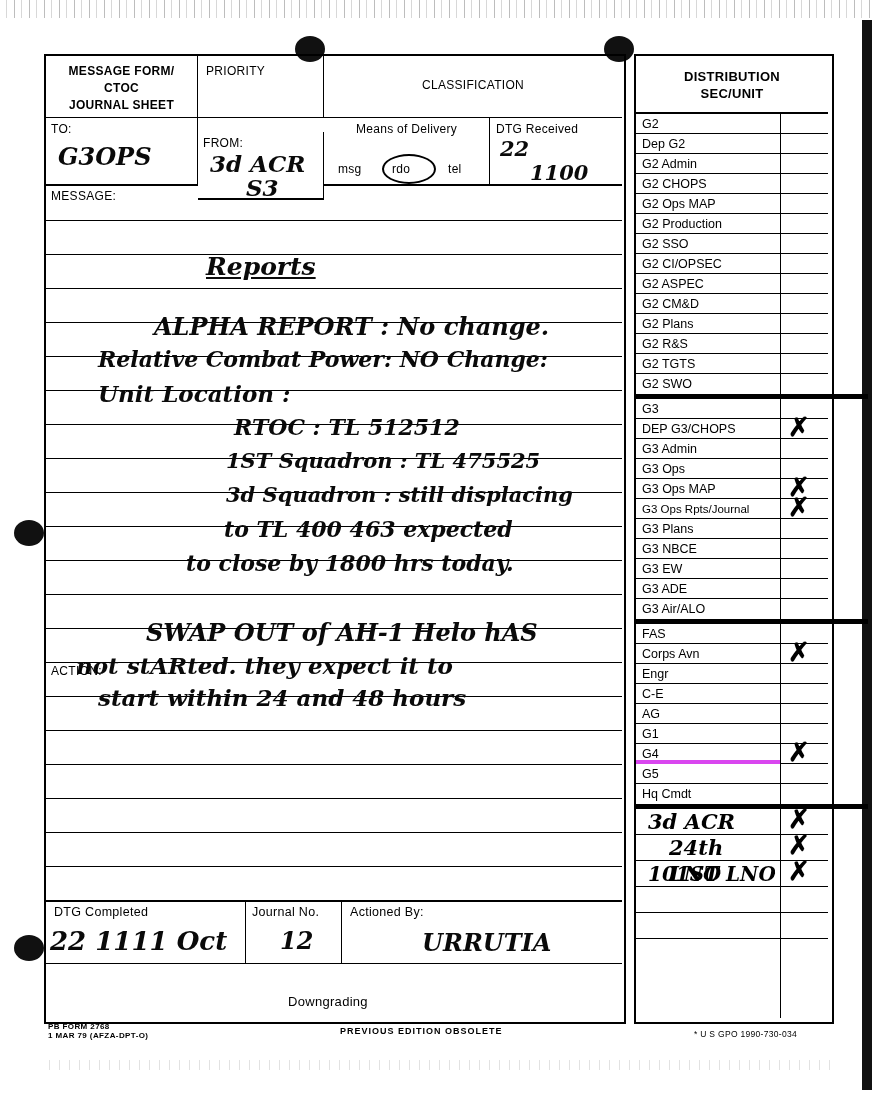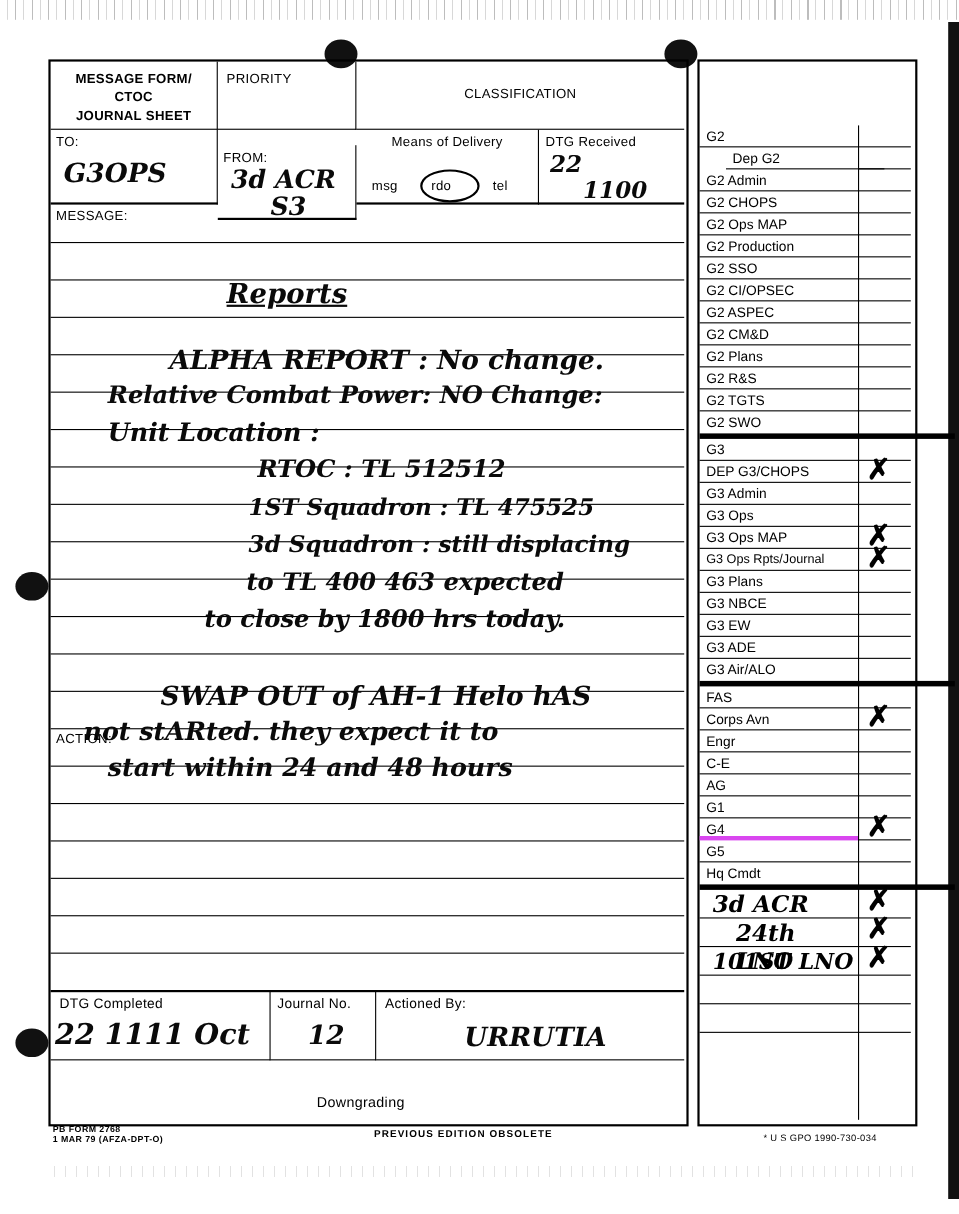--- a/index.html
+++ b/index.html
@@ -144,27 +144,33 @@
       <div class="lbl" style="position:absolute;left:42px;top:30px;font-size:13px;">Downgrading</div>
     </div>
   </div>
 
   <div class="footer-l" style="left:48px;top:1022px;">PB  FORM  2768</div>
   <div class="footer-l" style="left:48px;top:1031px;">1  MAR  79  (AFZA-DPT-O)</div>
   <div class="prev-ed" style="left:340px;top:1026px;">PREVIOUS  EDITION  OBSOLETE</div>
   <div class="gpo" style="left:694px;top:1029px;">* U S GPO 1990-730-034</div>
 
   <div class="dist">
+    <div class="cell" style="left:0;top:0;width:192px;height:58px;border-bottom:2px solid #000;">
+      <div class="lbl lbl-c" style="position:absolute;left:0;right:0;top:12px;font-weight:700;font-size:13px;line-height:17px;">
+        <div>DISTRIBUTION</div>
+        <div>SEC/UNIT</div>
+      </div>
+    </div>
 
     <div style="position:absolute;left:0;top:58px;width:192px;height:904px;padding-left:40px;">
       <div class="dist-vline" style="left:144px;top:0;bottom:0;"></div>
 
       <div class="dist-item" style="left:0;top:0;width:144px;border-bottom:1px solid #000;">G2</div>
       <div class="dist-item" style="left:144px;top:0;width:48px;border-bottom:1px solid #000;"></div>
-      <div class="dist-item" style="left:0;top:20px;width:144px;border-bottom:1px solid #000;margin-left:24px;">Dep  G2</div>
+      <div class="dist-item" style="left:0;top:20px;width:144px;border-bottom:1px solid #000;">Dep  G2</div>
       <div class="dist-item" style="left:144px;top:20px;width:48px;border-bottom:1px solid #000;"></div>
       <div class="dist-item" style="left:0;top:40px;width:144px;border-bottom:1px solid #000;">G2  Admin</div>
       <div class="dist-item" style="left:144px;top:40px;width:48px;border-bottom:1px solid #000;"></div>
       <div class="dist-item" style="left:0;top:60px;width:144px;border-bottom:1px solid #000;">G2  CHOPS</div>
       <div class="dist-item" style="left:144px;top:60px;width:48px;border-bottom:1px solid #000;"></div>
       <div class="dist-item" style="left:0;top:80px;width:144px;border-bottom:1px solid #000;">G2  Ops  MAP</div>
       <div class="dist-item" style="left:144px;top:80px;width:48px;border-bottom:1px solid #000;"></div>
       <div class="dist-item" style="left:0;top:100px;width:144px;border-bottom:1px solid #000;">G2  Production</div>
       <div class="dist-item" style="left:144px;top:100px;width:48px;border-bottom:1px solid #000;"></div>
       <div class="dist-item" style="left:0;top:120px;width:144px;border-bottom:1px solid #000;">G2  SSO</div>

